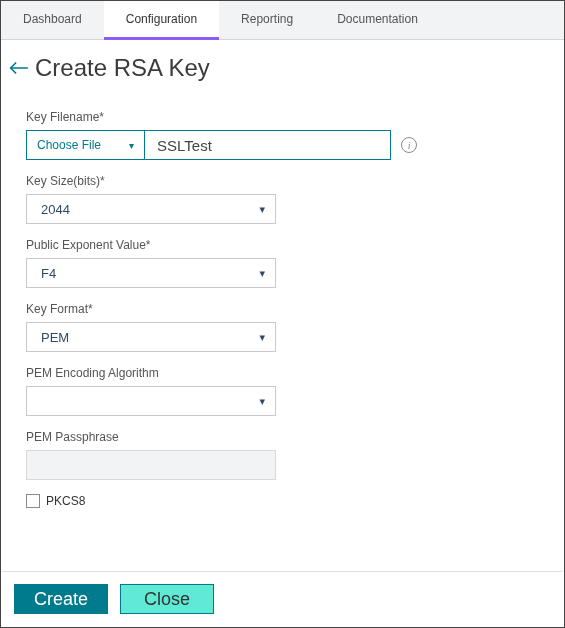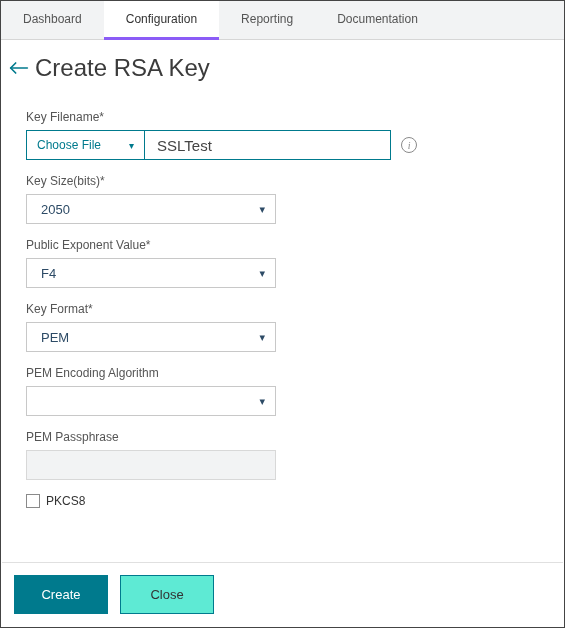--- a/index.html
+++ b/index.html
@@ -18,21 +18,21 @@
   .choose-file .chev { margin-left: 8px; font-size: 10px; }
   .filename-input { height: 30px; border: 1px solid #007a8d; border-left: 0; padding: 0 12px; font-size: 15px; color: #444; width: 246px; }
   .info-icon { margin-left: 10px; width: 16px; height: 16px; border: 1.5px solid #8a8a8a; border-radius: 50%; display: inline-flex; align-items: center; justify-content: center; color: #8a8a8a; font-size: 10px; font-style: italic; font-family: Georgia, serif; cursor: pointer; }
   .select { height: 30px; width: 250px; border: 1px solid #c8c8c8; background: #fff; display: flex; align-items: center; justify-content: space-between; padding: 0 10px 0 14px; color: #2d4b66; font-size: 13px; cursor: pointer; }
   .select .chev { color: #2d4b66; font-size: 11px; }
   .textfield { height: 30px; width: 250px; border: 1px solid #d8d8d8; background: #f2f3f4; padding: 0 12px; font-size: 13px; }
   .checkbox-row { display: flex; align-items: center; margin-top: 14px; }
   .cb { width: 14px; height: 14px; border: 1px solid #8a8a8a; margin-right: 6px; cursor: pointer; }
   .cb-label { font-size: 12px; color: #333; cursor: pointer; }
   .footer { border-top: 1px solid #e0e0e0; padding: 12px 12px; display: flex; gap: 12px; position: absolute; bottom: 1px; left: 1px; right: 1px; background: #fff; }
-  .btn { height: 39px; min-width: 94px; font-size: 13px; display: inline-flex; align-items: center; justify-content: center; border: 1px solid #007a8d; cursor: pointer; padding: 0 16px; }
+  .btn { height: 30px; min-width: 94px; font-size: 18px; display: inline-flex; align-items: center; justify-content: center; border: 1px solid #007a8d; cursor: pointer; padding: 0 16px; }
   .btn.primary { background: #007a8d; color: #fff; }
   .btn.secondary { background: #5eead4; color: #333; }
   html, body { position: relative; }
 </style>
 </head>
 <body>
 
 <div class="tabs">
   <div class="tab">Dashboard</div>
   <div class="tab active">Configuration</div>
@@ -60,21 +60,21 @@
         <span class="chev">▾</span>
       </div>
       <input class="filename-input" type="text" value="SSLTest" style="">
       <span class="info-icon">i</span>
     </div>
   </div>
 
   <div class="field">
     <label class="field-label">Key Size(bits)*</label>
     <div class="select">
-      <span>2050</span>
+      <span>2044</span>
       <span class="chev">▾</span>
     </div>
   </div>
 
   <div class="field">
     <label class="field-label">Public Exponent Value*</label>
     <div class="select">
       <span>F4</span>
       <span class="chev">▾</span>
     </div>

